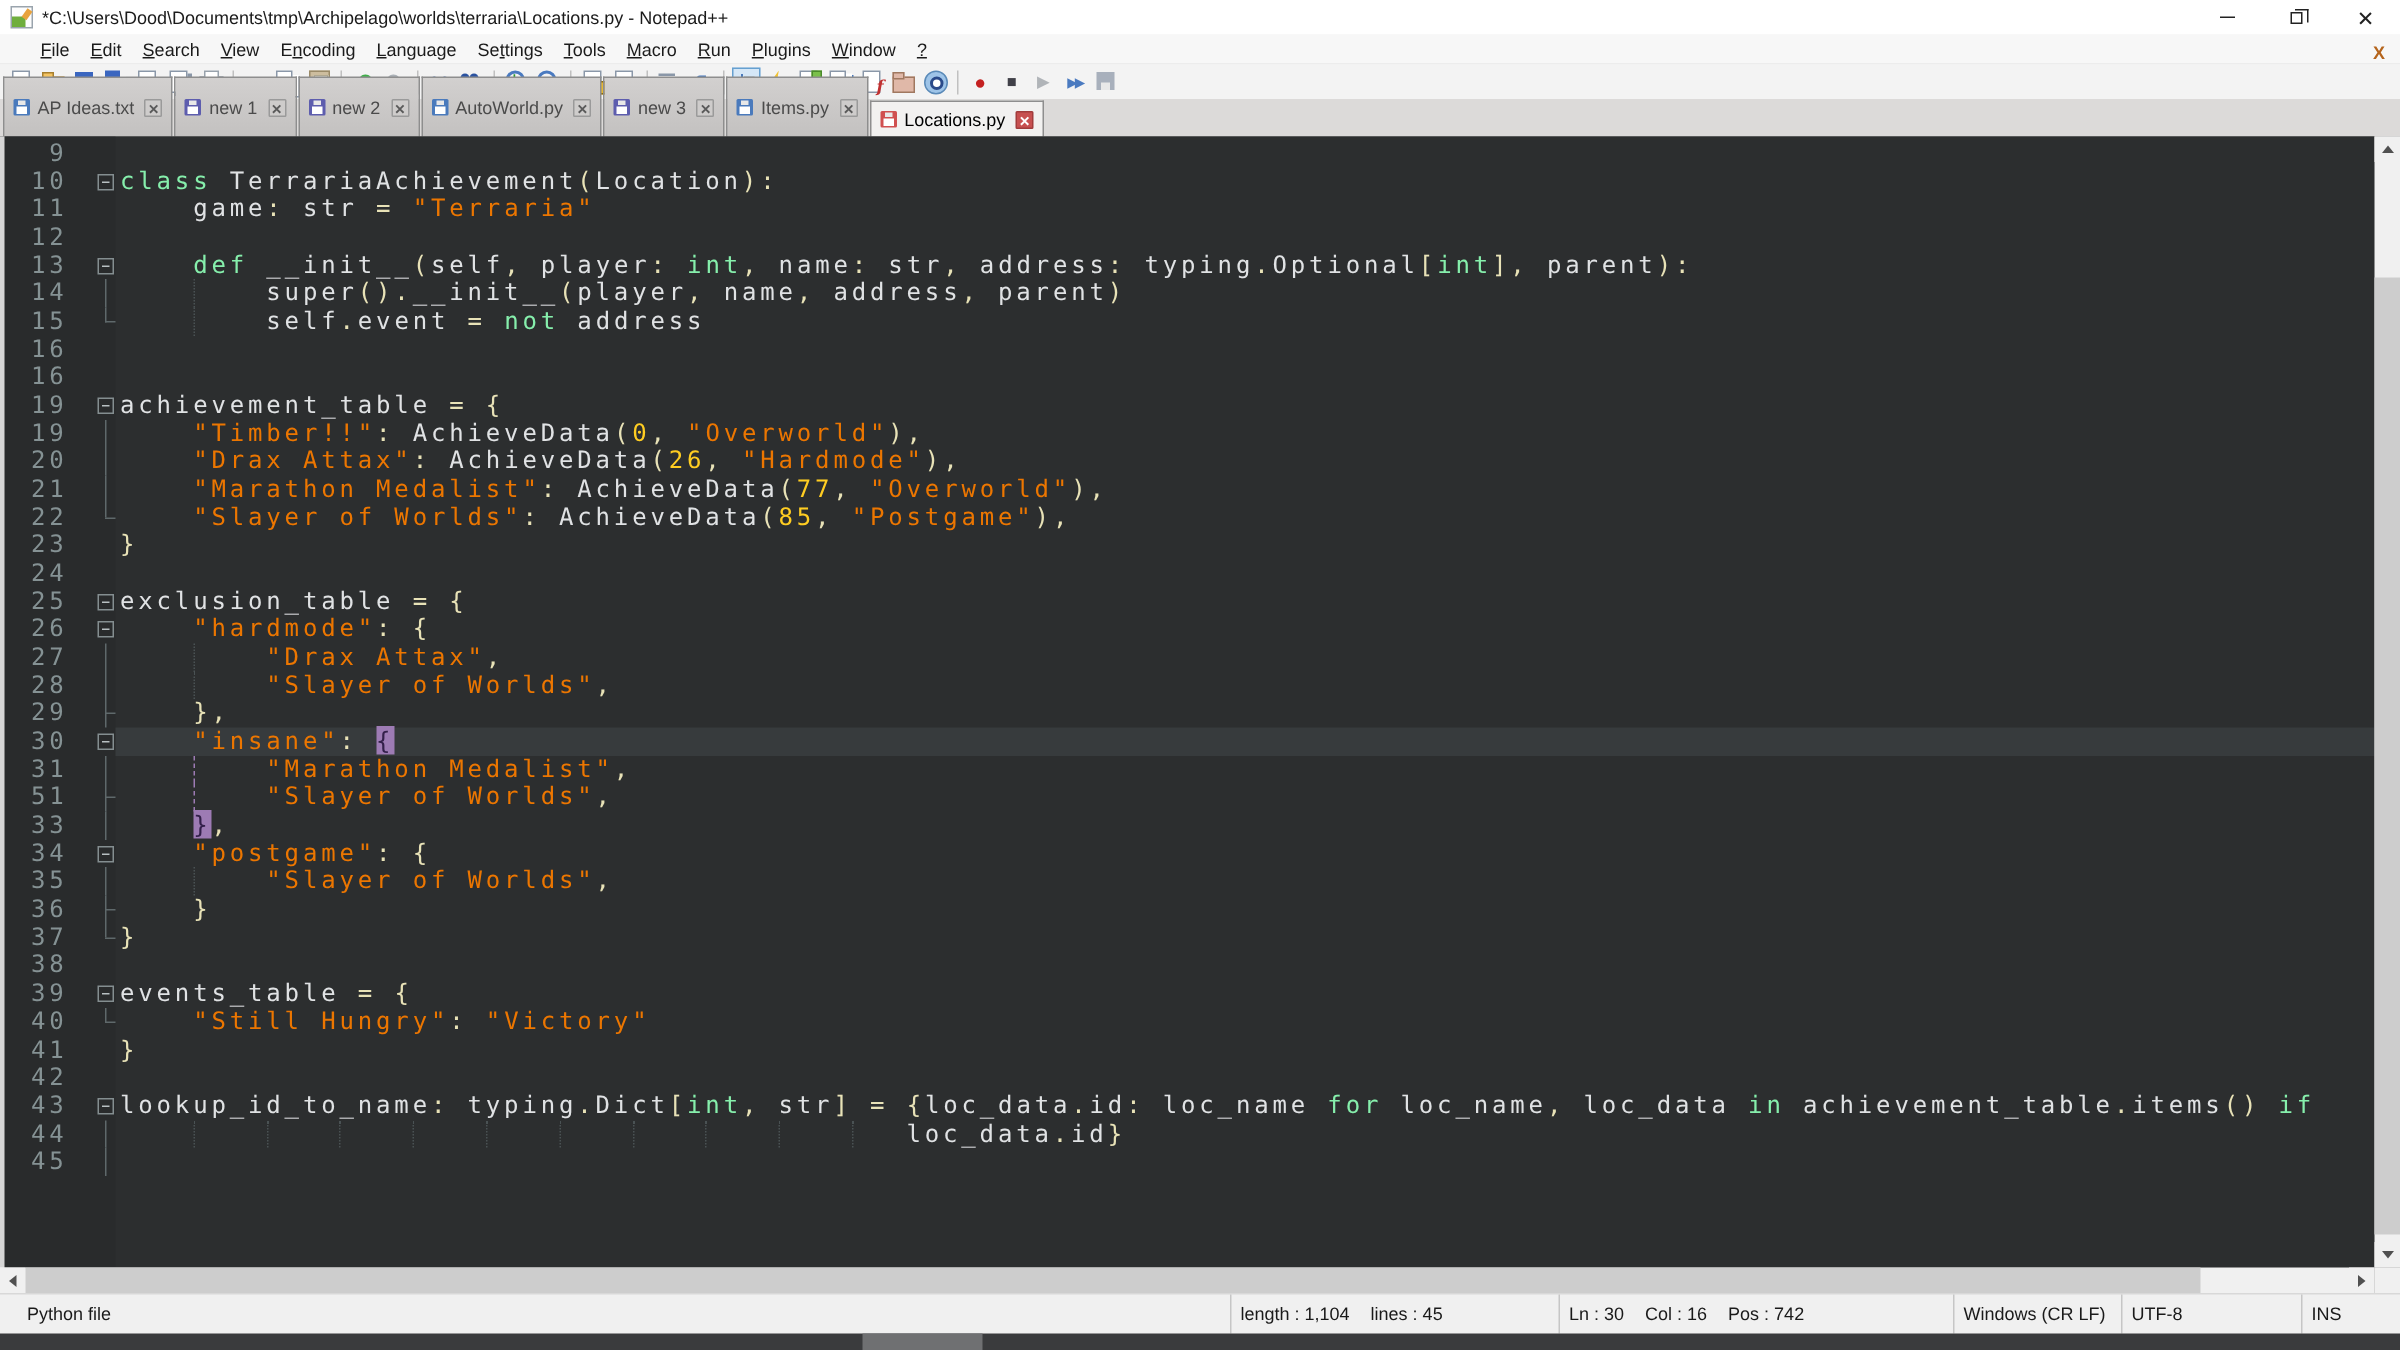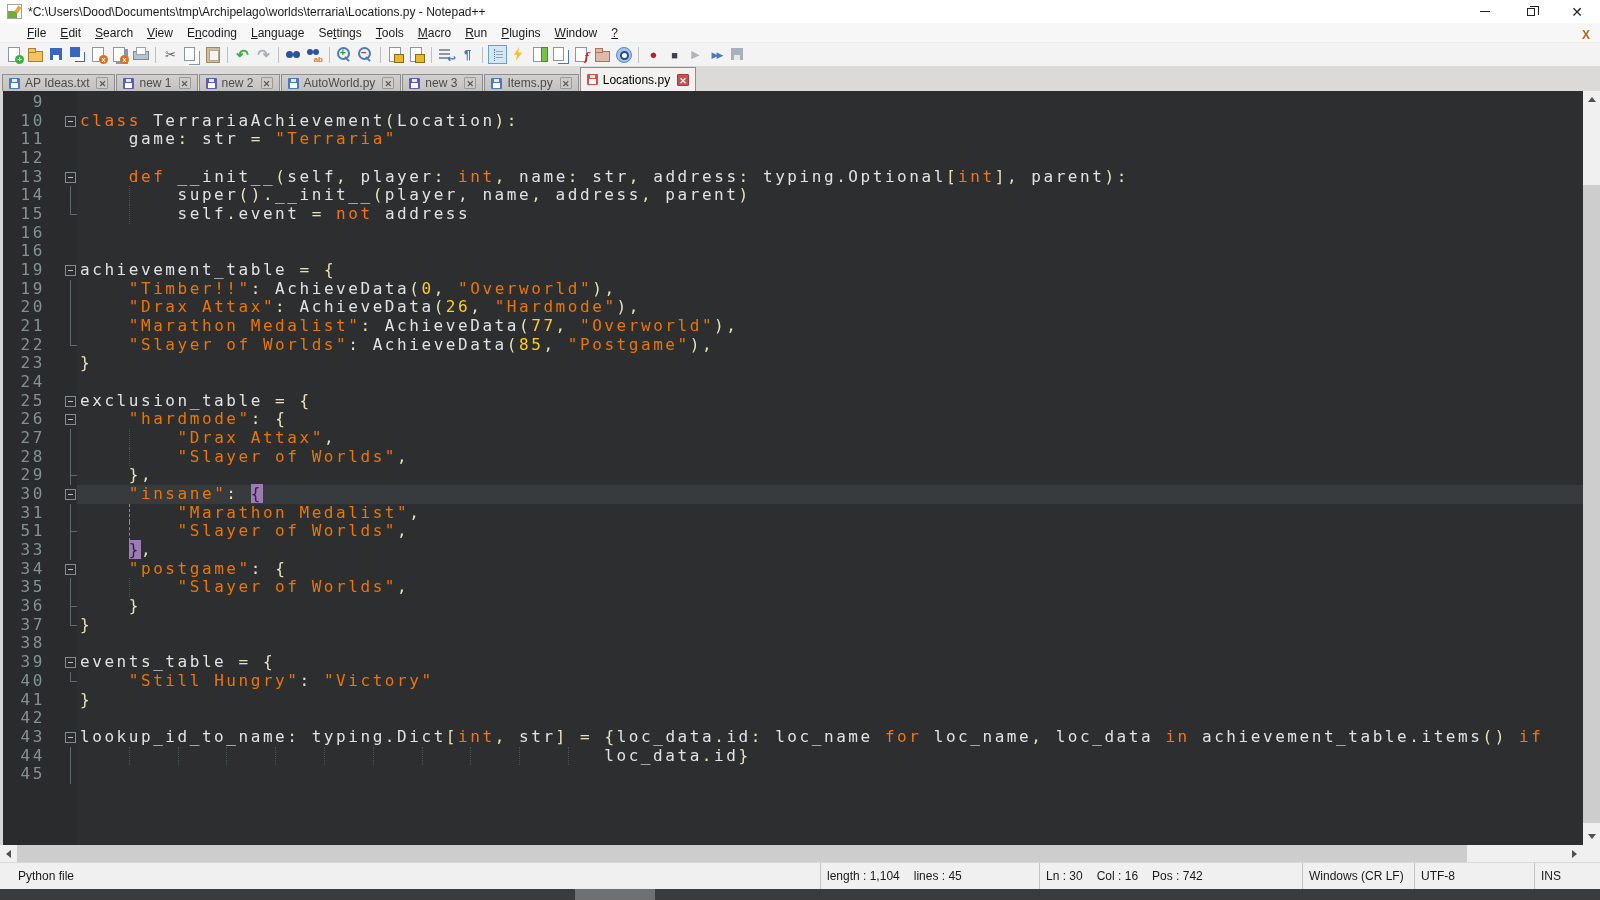--- a/index.html
+++ b/index.html
@@ -71,40 +71,40 @@
   .i-eye::after { content:""; position:absolute; left:6px; top:6px; width:5px; height:5px; border-radius:50%; background:#fff; border:2px solid #2a4a8a; }
   .i-record::after { content:"\25CF"; font-size:13px; color:#c42020; }
   .i-stop::after { content:"\25A0"; font-size:11px; color:#404048; }
   .i-play::after { content:"\25B6"; font-size:11px; color:#b0b4b8; }
   .i-playmulti::after { content:"\25B6\25B6"; font-size:9px; letter-spacing:-2px; color:#4a7ac0; }
   .i-savemacro::before { content:""; position:absolute; left:3px; top:3px; width:12px; height:12px; background:#a8b0bc; }
   .i-savemacro::after { content:""; position:absolute; left:6px; bottom:4px; width:6px; height:5px; background:#e8e8e8; }
 
   
   .tabbar { position:absolute; top:66px; left:0; right:0; height:25px; background:#dcdad9; display:flex; align-items:flex-end; padding-left:2px; }
-  .tab { height:17px; display:flex; align-items:center; padding:0 6px; background:linear-gradient(#d2d0cf,#c3c1c0); border:1px solid #8e8e8e; border-bottom:none; margin-right:1px; font-size:12px; color:#4b4b4b; white-space:nowrap; }
+  .tab { height:40px; display:flex; align-items:center; padding:0 6px; background:linear-gradient(#d2d0cf,#c3c1c0); border:1px solid #8e8e8e; border-bottom:none; margin-right:1px; font-size:12px; color:#4b4b4b; white-space:nowrap; }
   .tab.active { height:24px; background:#f2f1f0; color:#000; }
   .floppy { width:11px; height:11px; margin-right:5px; position:relative; border-radius:1px; }
   .floppy::before { content:""; position:absolute; left:2px; bottom:1px; width:7px; height:5px; background:#fff; }
   .floppy::after { content:""; position:absolute; left:3px; top:1px; width:5px; height:3px; background:#e8e8e8; }
   .tab-x { margin-left:7px; width:12px; height:12px; font:bold 9px/12px "Liberation Sans",sans-serif; text-align:center; color:#5a5a5a; background:#cecccb; border:1px solid #9a9a9a; border-radius:1px; }
   .tab.active .tab-x { background:#c75050; border-color:#a23c3c; color:#fff; }
 
   
   .editor { position:absolute; top:91px; left:0; right:0; bottom:38px; background:#2c2e2f; }
   .edge-l { position:absolute; left:0; top:0; bottom:0; width:3px; background:#d6d6d6; }
   .lines { position:absolute; left:3px; top:0; right:17px; bottom:17px; overflow:hidden; background:#2c2e2f; padding-top:2px; }
   .gutter-bg { position:absolute; left:0; top:0; bottom:0; width:74px; background:#292b2c; }
   .code, .lnum { font-family:"DejaVu Sans Mono",monospace; font-size:16px; letter-spacing:2.56px; line-height:18.68px; }
   .row { position:relative; height:18.68px; display:flex; }
   .row.cur::before { content:""; position:absolute; left:74px; right:0; top:0; bottom:0; background:#373b3d; }
   .lnum { position:relative; width:42px; text-align:right; color:#859294; flex:none; }
   .fold { position:relative; width:32px; flex:none; }
   .code { position:relative; white-space:pre; padding-left:3px; margin:0; }
-  .tk-d { color:#e0e2e4; } .tk-k { color:#f97316;margin-top:42px; } .tk-s { color:#ec7600; }
+  .tk-d { color:#e0e2e4; } .tk-k { color:#86efac;margin-top:42px; } .tk-s { color:#ec7600; }
   .tk-m { color:#ffcd22; } .tk-o { color:#e8e2b7; }
   .tk-b { background:#9d7bb4; color:#33204a; }
   .fbox { position:absolute; left:20px; top:4px; width:11px; height:11px; border:1px solid #848e90; background:#292b2c; }
   .fbox::after { content:""; position:absolute; left:2px; top:4px; width:5px; height:1px; background:#b8c0c2; }
   .fv::before, .fe::before, .ft::before { content:""; position:absolute; left:25px; top:0; bottom:0; width:1px; background:#5f696b; }
   .fe::before { bottom:9px; }
   .fe::after, .ft::after { content:""; position:absolute; left:25px; top:9px; width:7px; height:1px; background:#5f696b; }
   .guide { position:absolute; top:0; bottom:0; width:0; border-left:1px dotted #4a5254; }
   .pguide { position:absolute; top:0; bottom:0; width:0; border-left:1px dashed #9d7bb4; }
 

